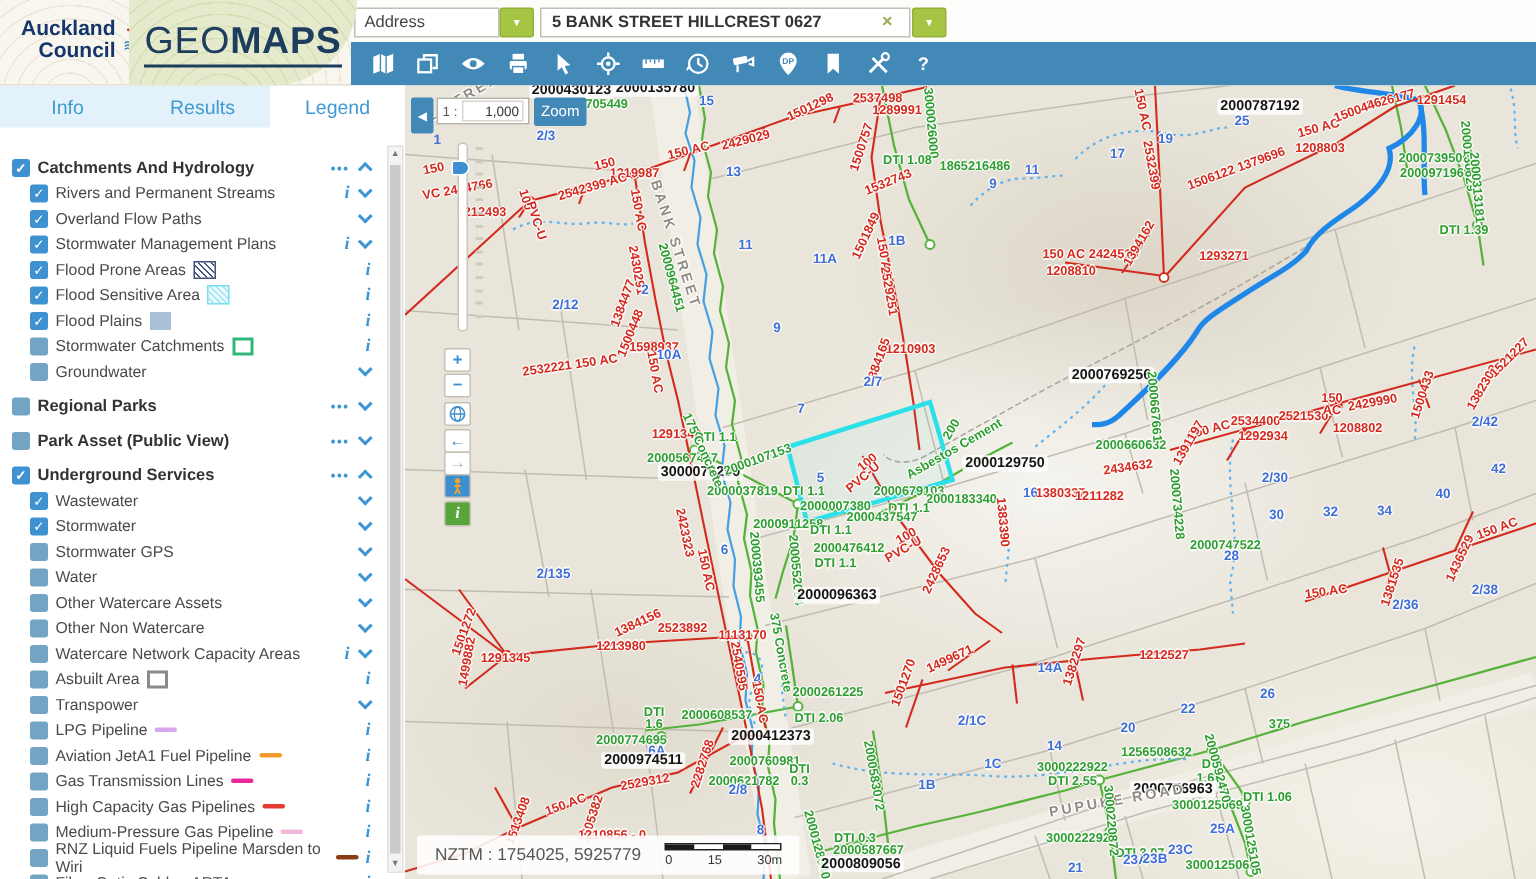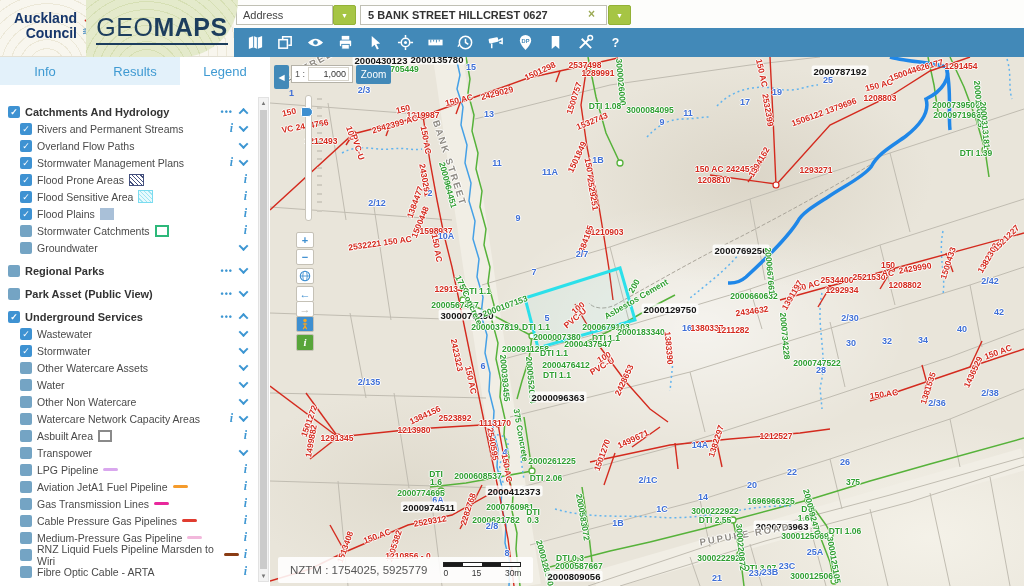--- a/index.html
+++ b/index.html
@@ -334,28 +334,35 @@
       </div>
       <div class="lrow">
         <span class="cb on">✓</span>
         <span>Stormwater</span>
         <span class="ctrls">
           <span class="chv down"></span>
         </span>
       </div>
       <div class="lrow">
         <span class="cb off"></span>
+        <span>Stormwater GPS</span>
+        <span class="ctrls">
+          <span class="chv down"></span>
+        </span>
+      </div>
+      <div class="lrow">
+        <span class="cb off"></span>
+        <span>Water</span>
+        <span class="ctrls">
+          <span class="chv down"></span>
+        </span>
+      </div>
+      <div class="lrow">
+        <span class="cb off"></span>
         <span>Other Watercare Assets</span>
-        <span class="ctrls">
-          <span class="chv down"></span>
-        </span>
-      </div>
-      <div class="lrow">
-        <span class="cb off"></span>
-        <span>Water</span>
         <span class="ctrls">
           <span class="chv down"></span>
         </span>
       </div>
       <div class="lrow">
         <span class="cb off"></span>
         <span>Other Non Watercare</span>
         <span class="ctrls">
           <span class="chv down"></span>
         </span>
@@ -402,21 +409,21 @@
       <div class="lrow">
         <span class="cb off"></span>
         <span>Gas Transmission Lines</span>
         <span class="sw line" style="background: rgb(232, 40, 156);"></span>
         <span class="ctrls">
           <span class="iinfo">i</span>
         </span>
       </div>
       <div class="lrow">
         <span class="cb off"></span>
-        <span>Cable Pressure Gas Pipelines</span>
+        <span>High Capacity Gas Pipelines</span>
         <span class="sw line" style="background: rgb(224, 60, 48);"></span>
         <span class="ctrls">
           <span class="iinfo">i</span>
         </span>
       </div>
       <div class="lrow">
         <span class="cb off"></span>
         <span>Medium-Pressure Gas Pipeline</span>
         <span class="sw line" style="background: rgb(242, 184, 220);"></span>
         <span class="ctrls">
@@ -616,21 +623,21 @@
       <span class="lbl r" style="left: 19px; top: 55px; transform: translate(-50%, -50%) rotate(-12deg);">150</span>
       <span class="lbl r" style="left: 35px; top: 69px; transform: translate(-50%, -50%) rotate(-10deg);">VC 2434766</span>
       <span class="lbl r" style="left: 51px; top: 84px;">1212493</span>
       <span class="lbl r" style="left: 81px; top: 76px; transform: translate(-50%, -50%) rotate(72deg);">100</span>
       <span class="lbl r" style="left: 88px; top: 90px; transform: translate(-50%, -50%) rotate(72deg);">PVC-U</span>
       <span class="lbl r" style="left: 270px; top: 14px; transform: translate(-50%, -50%) rotate(-25deg);">1501298</span>
       <span class="lbl r" style="left: 315px; top: 8px;">2537498</span>
       <span class="lbl r" style="left: 328px; top: 16px;">1289991</span>
       <span class="lbl g" style="left: 351px; top: 25px; transform: translate(-50%, -50%) rotate(85deg);">3000026000</span>
       <span class="lbl g" style="left: 335px; top: 49px;">DTI 1.08</span>
-      <span class="lbl g" style="left: 380px; top: 53px;">3000084095</span>
+      <span class="lbl g" style="left: 380px; top: 53px;">1865216486</span>
       <span class="lbl b" style="left: 219px; top: 57px;">13</span>
       <span class="lbl b" style="left: 418px; top: 56px;">11</span>
       <span class="lbl b" style="left: 392px; top: 65px;">9</span>
       <span class="lbl r" style="left: 304px; top: 41px; transform: translate(-50%, -50%) rotate(-72deg);">1500757</span>
       <span class="lbl r" style="left: 322px; top: 64px; transform: translate(-50%, -50%) rotate(-22deg);">1532743</span>
       <span class="lbl s" style="left: 180px; top: 106px; transform: translate(-50%, -50%) rotate(72deg);">BANK STREET</span>
       <span class="lbl g" style="left: 178px; top: 128px; transform: translate(-50%, -50%) rotate(75deg);">2000964451</span>
       <span class="lbl r" style="left: 156px; top: 83px; transform: translate(-50%, -50%) rotate(80deg);">150 AC</span>
       <span class="lbl r" style="left: 155px; top: 123px; transform: translate(-50%, -50%) rotate(80deg);">2430291</span>
       <span class="lbl b" style="left: 227px; top: 106px;">11</span>
@@ -786,21 +793,21 @@
       <span class="lbl b" style="left: 430px; top: 388px;">14A</span>
       <span class="lbl b" style="left: 378px; top: 423px;">2/1C</span>
       <span class="lbl b" style="left: 433px; top: 440px;">14</span>
       <span class="lbl b" style="left: 392px; top: 452px;">1C</span>
       <span class="lbl b" style="left: 348px; top: 466px;">1B</span>
       <span class="lbl b" style="left: 482px; top: 428px;">20</span>
       <span class="lbl b" style="left: 522px; top: 415px;">22</span>
       <span class="lbl b" style="left: 575px; top: 405px;">26</span>
       <span class="lbl g" style="left: 445px; top: 454px;">3000222922</span>
       <span class="lbl g" style="left: 445px; top: 463px;">DTI 2.55</span>
-      <span class="lbl g" style="left: 501px; top: 444px;">1696966325</span>
+      <span class="lbl g" style="left: 501px; top: 444px;">1256508632</span>
       <span class="lbl g" style="left: 538px; top: 452px;">DTI</span>
       <span class="lbl g" style="left: 536px; top: 461px;">1.64</span>
       <span class="lbl d" style="left: 512px; top: 469px;">2000776963</span>
       <span class="lbl g" style="left: 535px; top: 479px;">3000125069</span>
       <span class="lbl g" style="left: 575px; top: 474px;">DTI 1.06</span>
       <span class="lbl b" style="left: 545px; top: 495px;">25A</span>
       <span class="lbl g" style="left: 451px; top: 501px;">3000222921</span>
       <span class="lbl g" style="left: 490px; top: 511px;">DTI 3.07</span>
       <span class="lbl b" style="left: 487px; top: 516px;">23A</span>
       <span class="lbl b" style="left: 500px; top: 515px;">23B</span>

